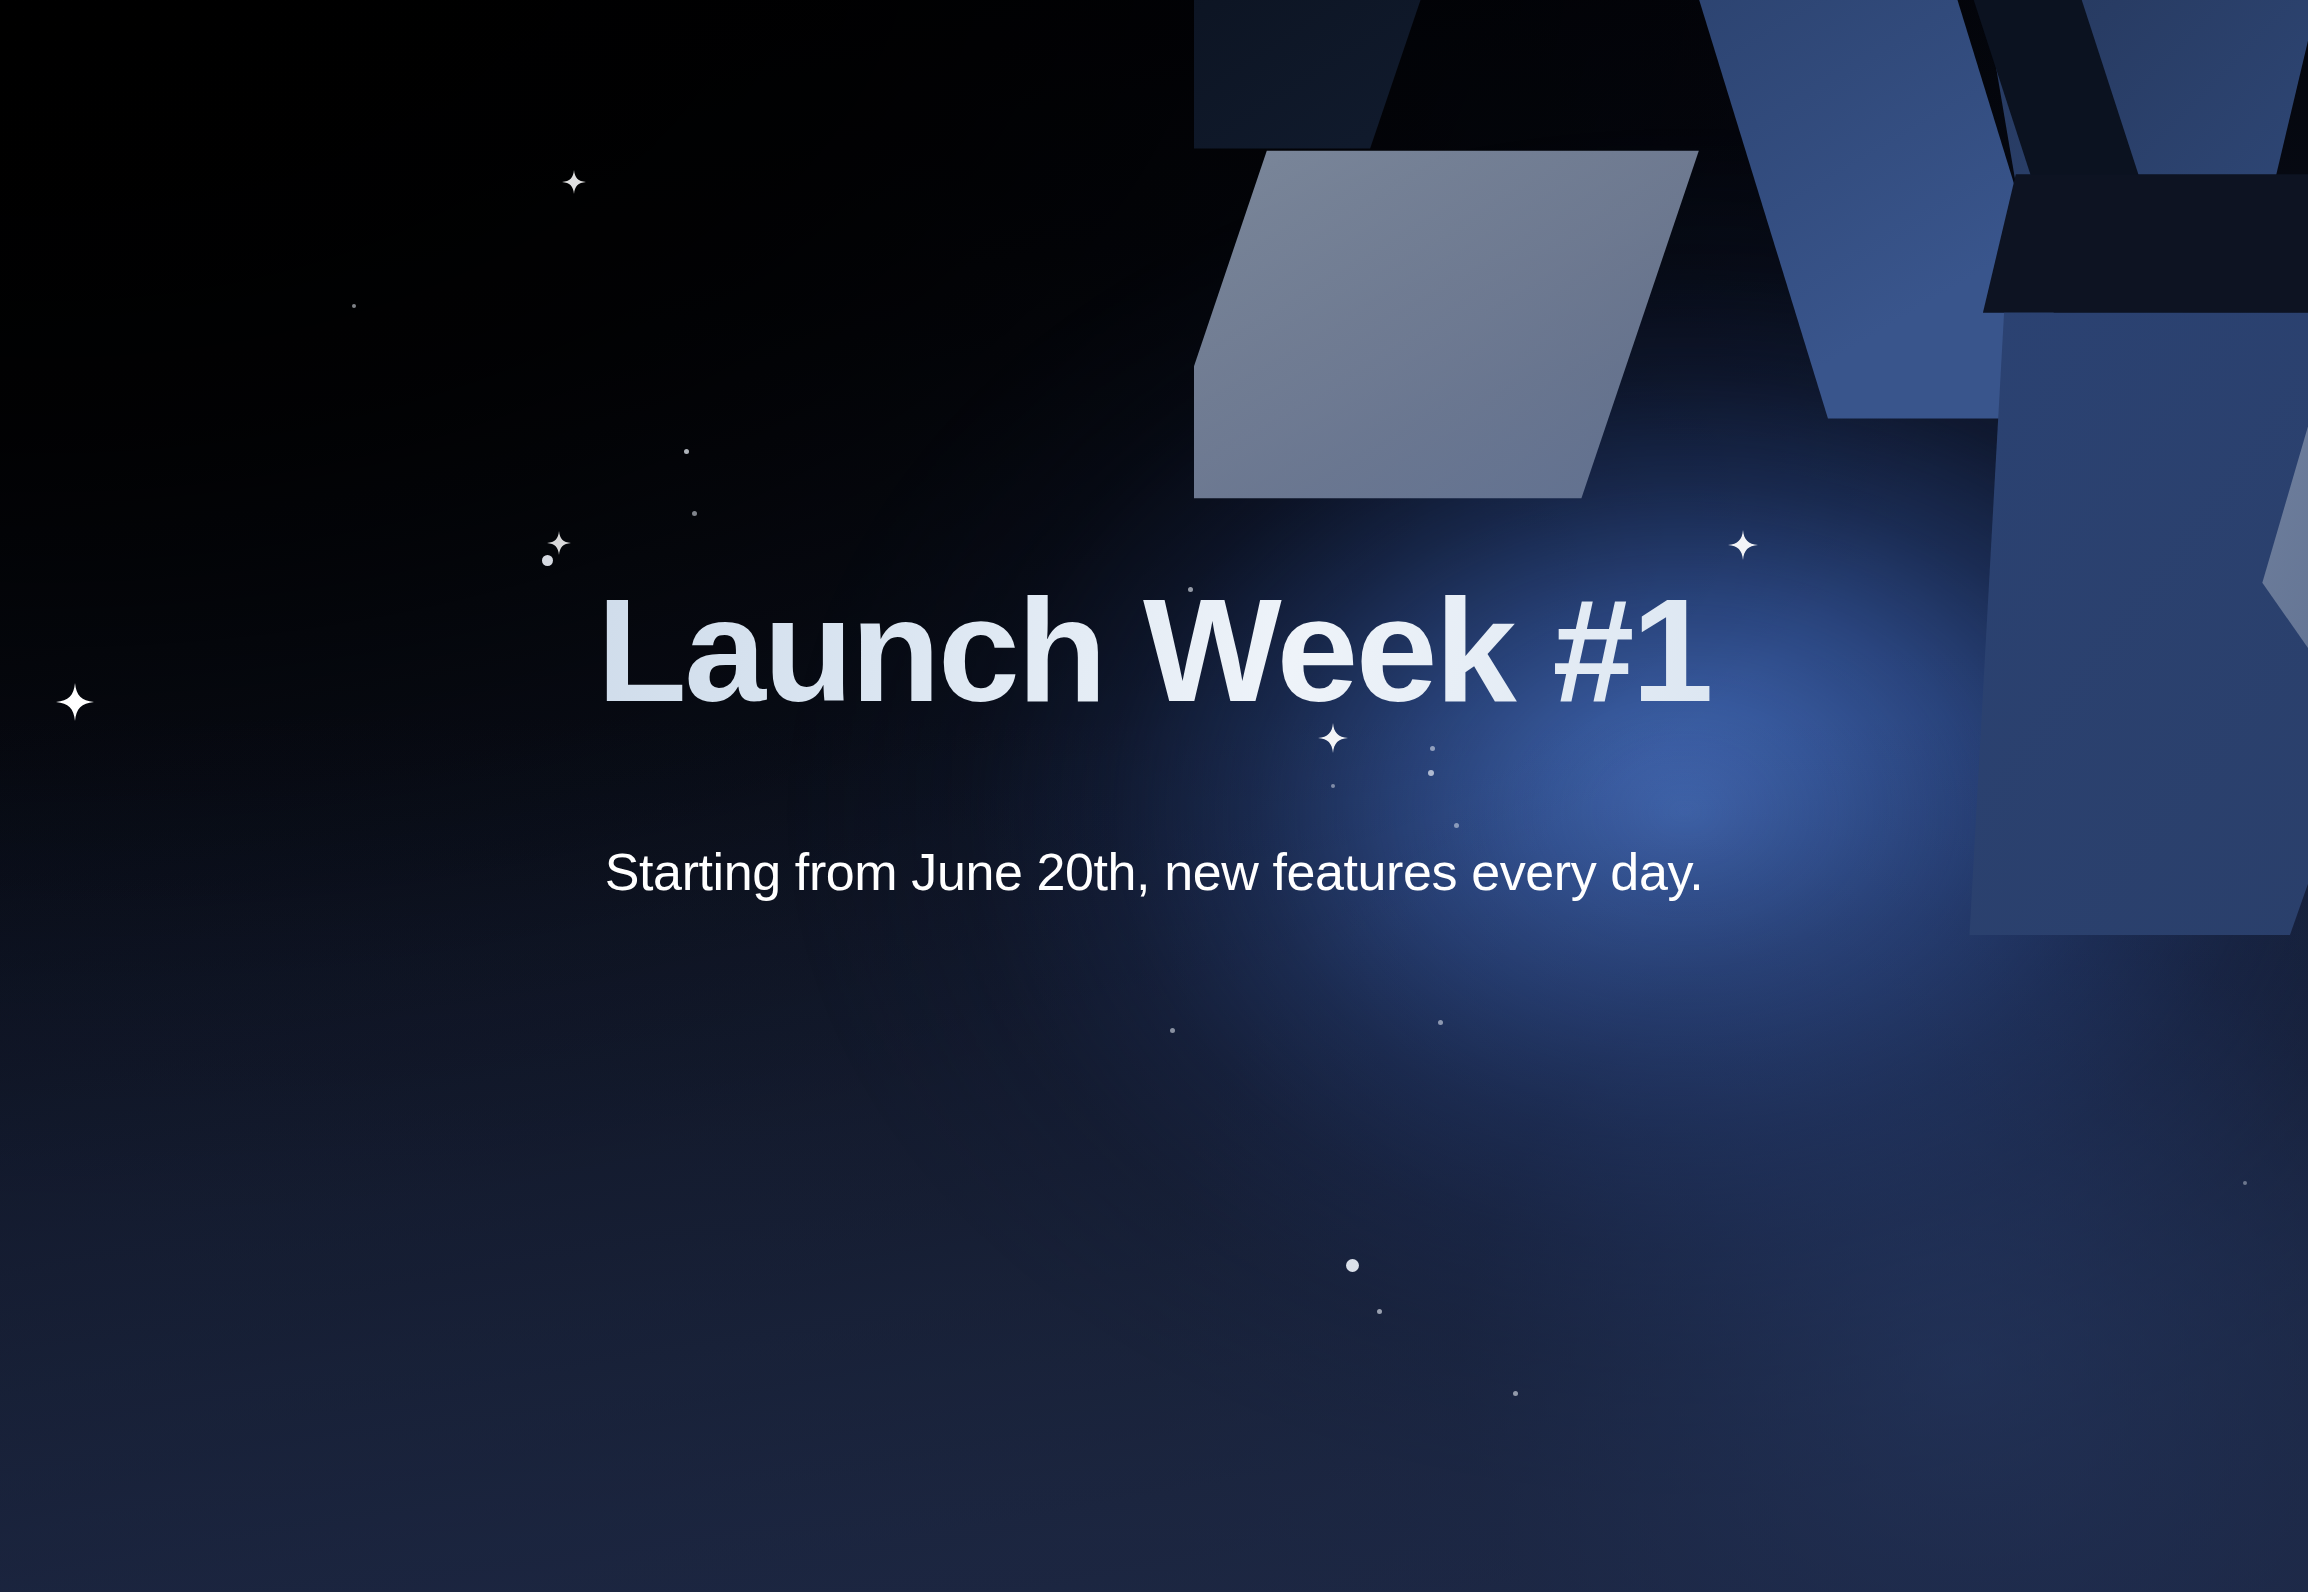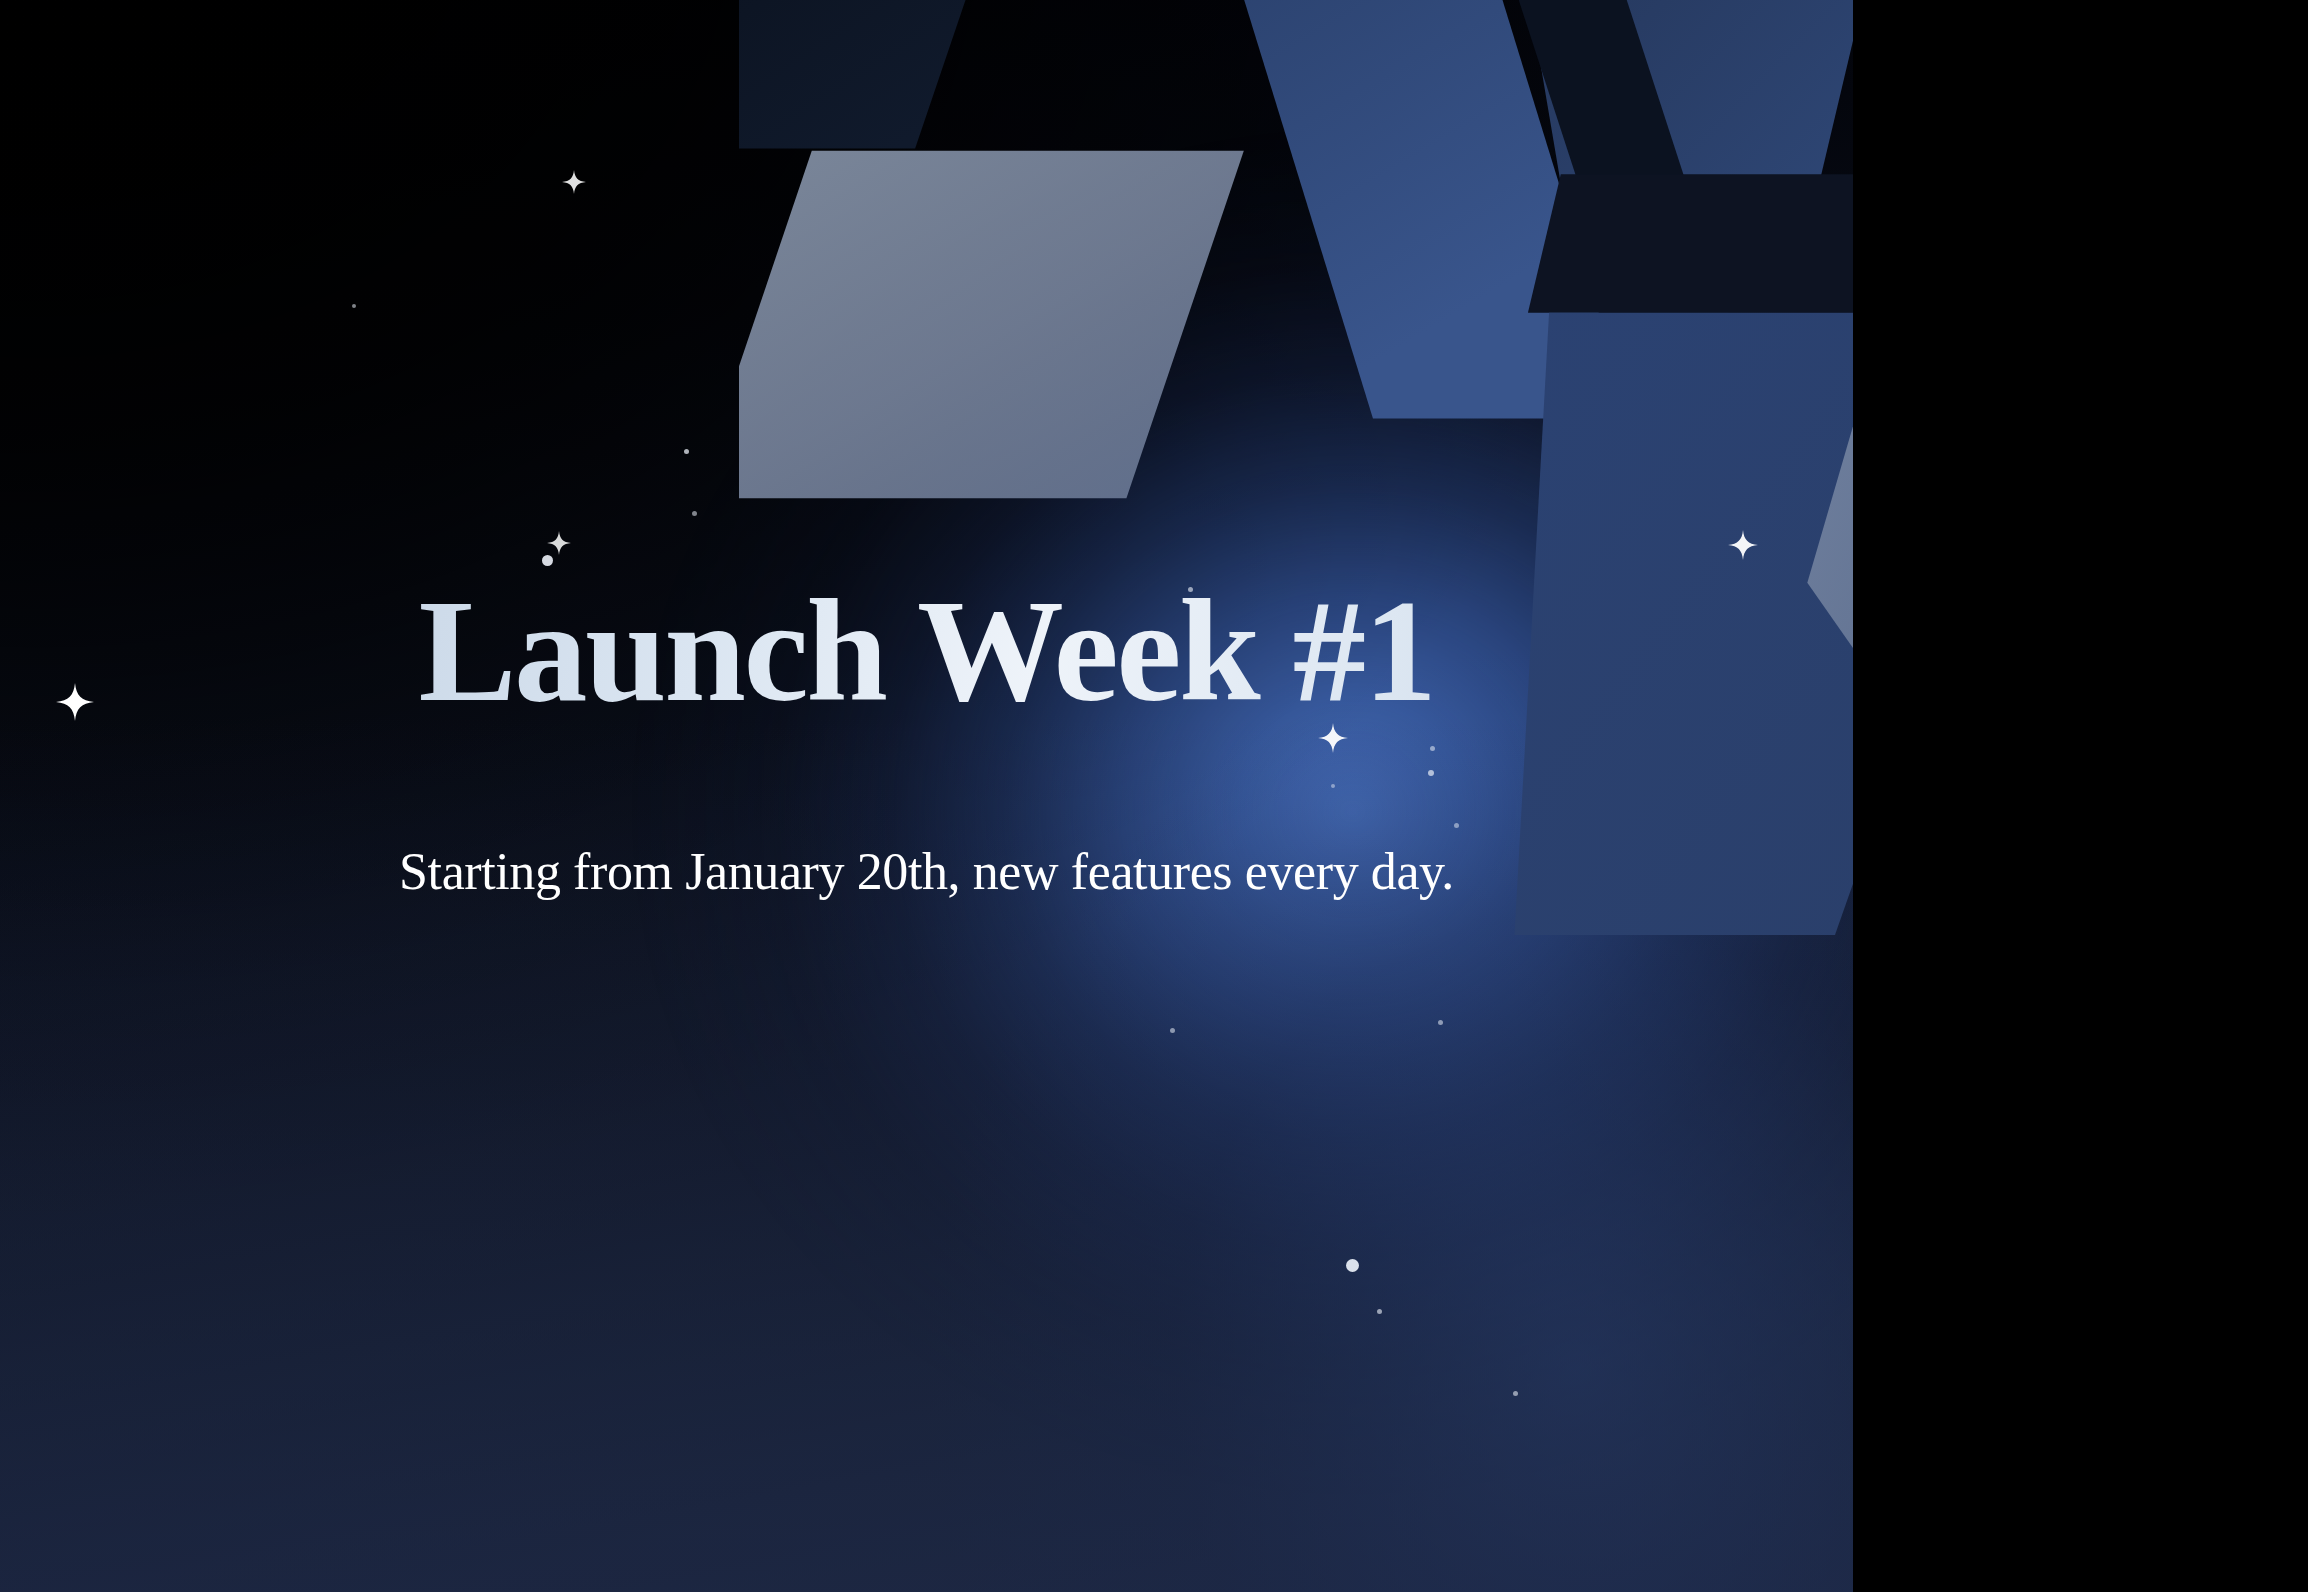--- a/index.html
+++ b/index.html
@@ -4,25 +4,25 @@
 <title>Launch Week</title>
 <style>
   html, body {
     margin: 0;
     padding: 0;
     background: #000000;
   }
 
   #stage {
     position: relative;
-    width: 1853px;
+    width: 2308px;
     height: 1592px;
     overflow: hidden;
     background: #000000;
-    font-family: Liberation Serif, serif;
+    font-family: Liberation Sans, sans-serif;
   }
 
   
 
   
   .bg-base {
     position: absolute;
     inset: 0;
     background: linear-gradient(170deg,
         #000004 0%,
@@ -271,17 +271,17 @@
           <path d="M50 0 C53 33 67 47 100 50 C67 53 53 67 50 100 C47 67 33 53 0 50 C33 47 47 33 50 0 Z" fill="#ffffff"></path>
         </svg>
       </div>
     </div>
 
   <div class="headline-wrap">
     <h1 class="headline">Launch Week #1</h1>
   </div>
 
   <div class="subhead-wrap">
-    <p class="subhead">Starting from January 20th, new features every day.</p>
+    <p class="subhead">Starting from June 20th, new features every day.</p>
   </div>
 
 </div>
 
 
 </body></html>

